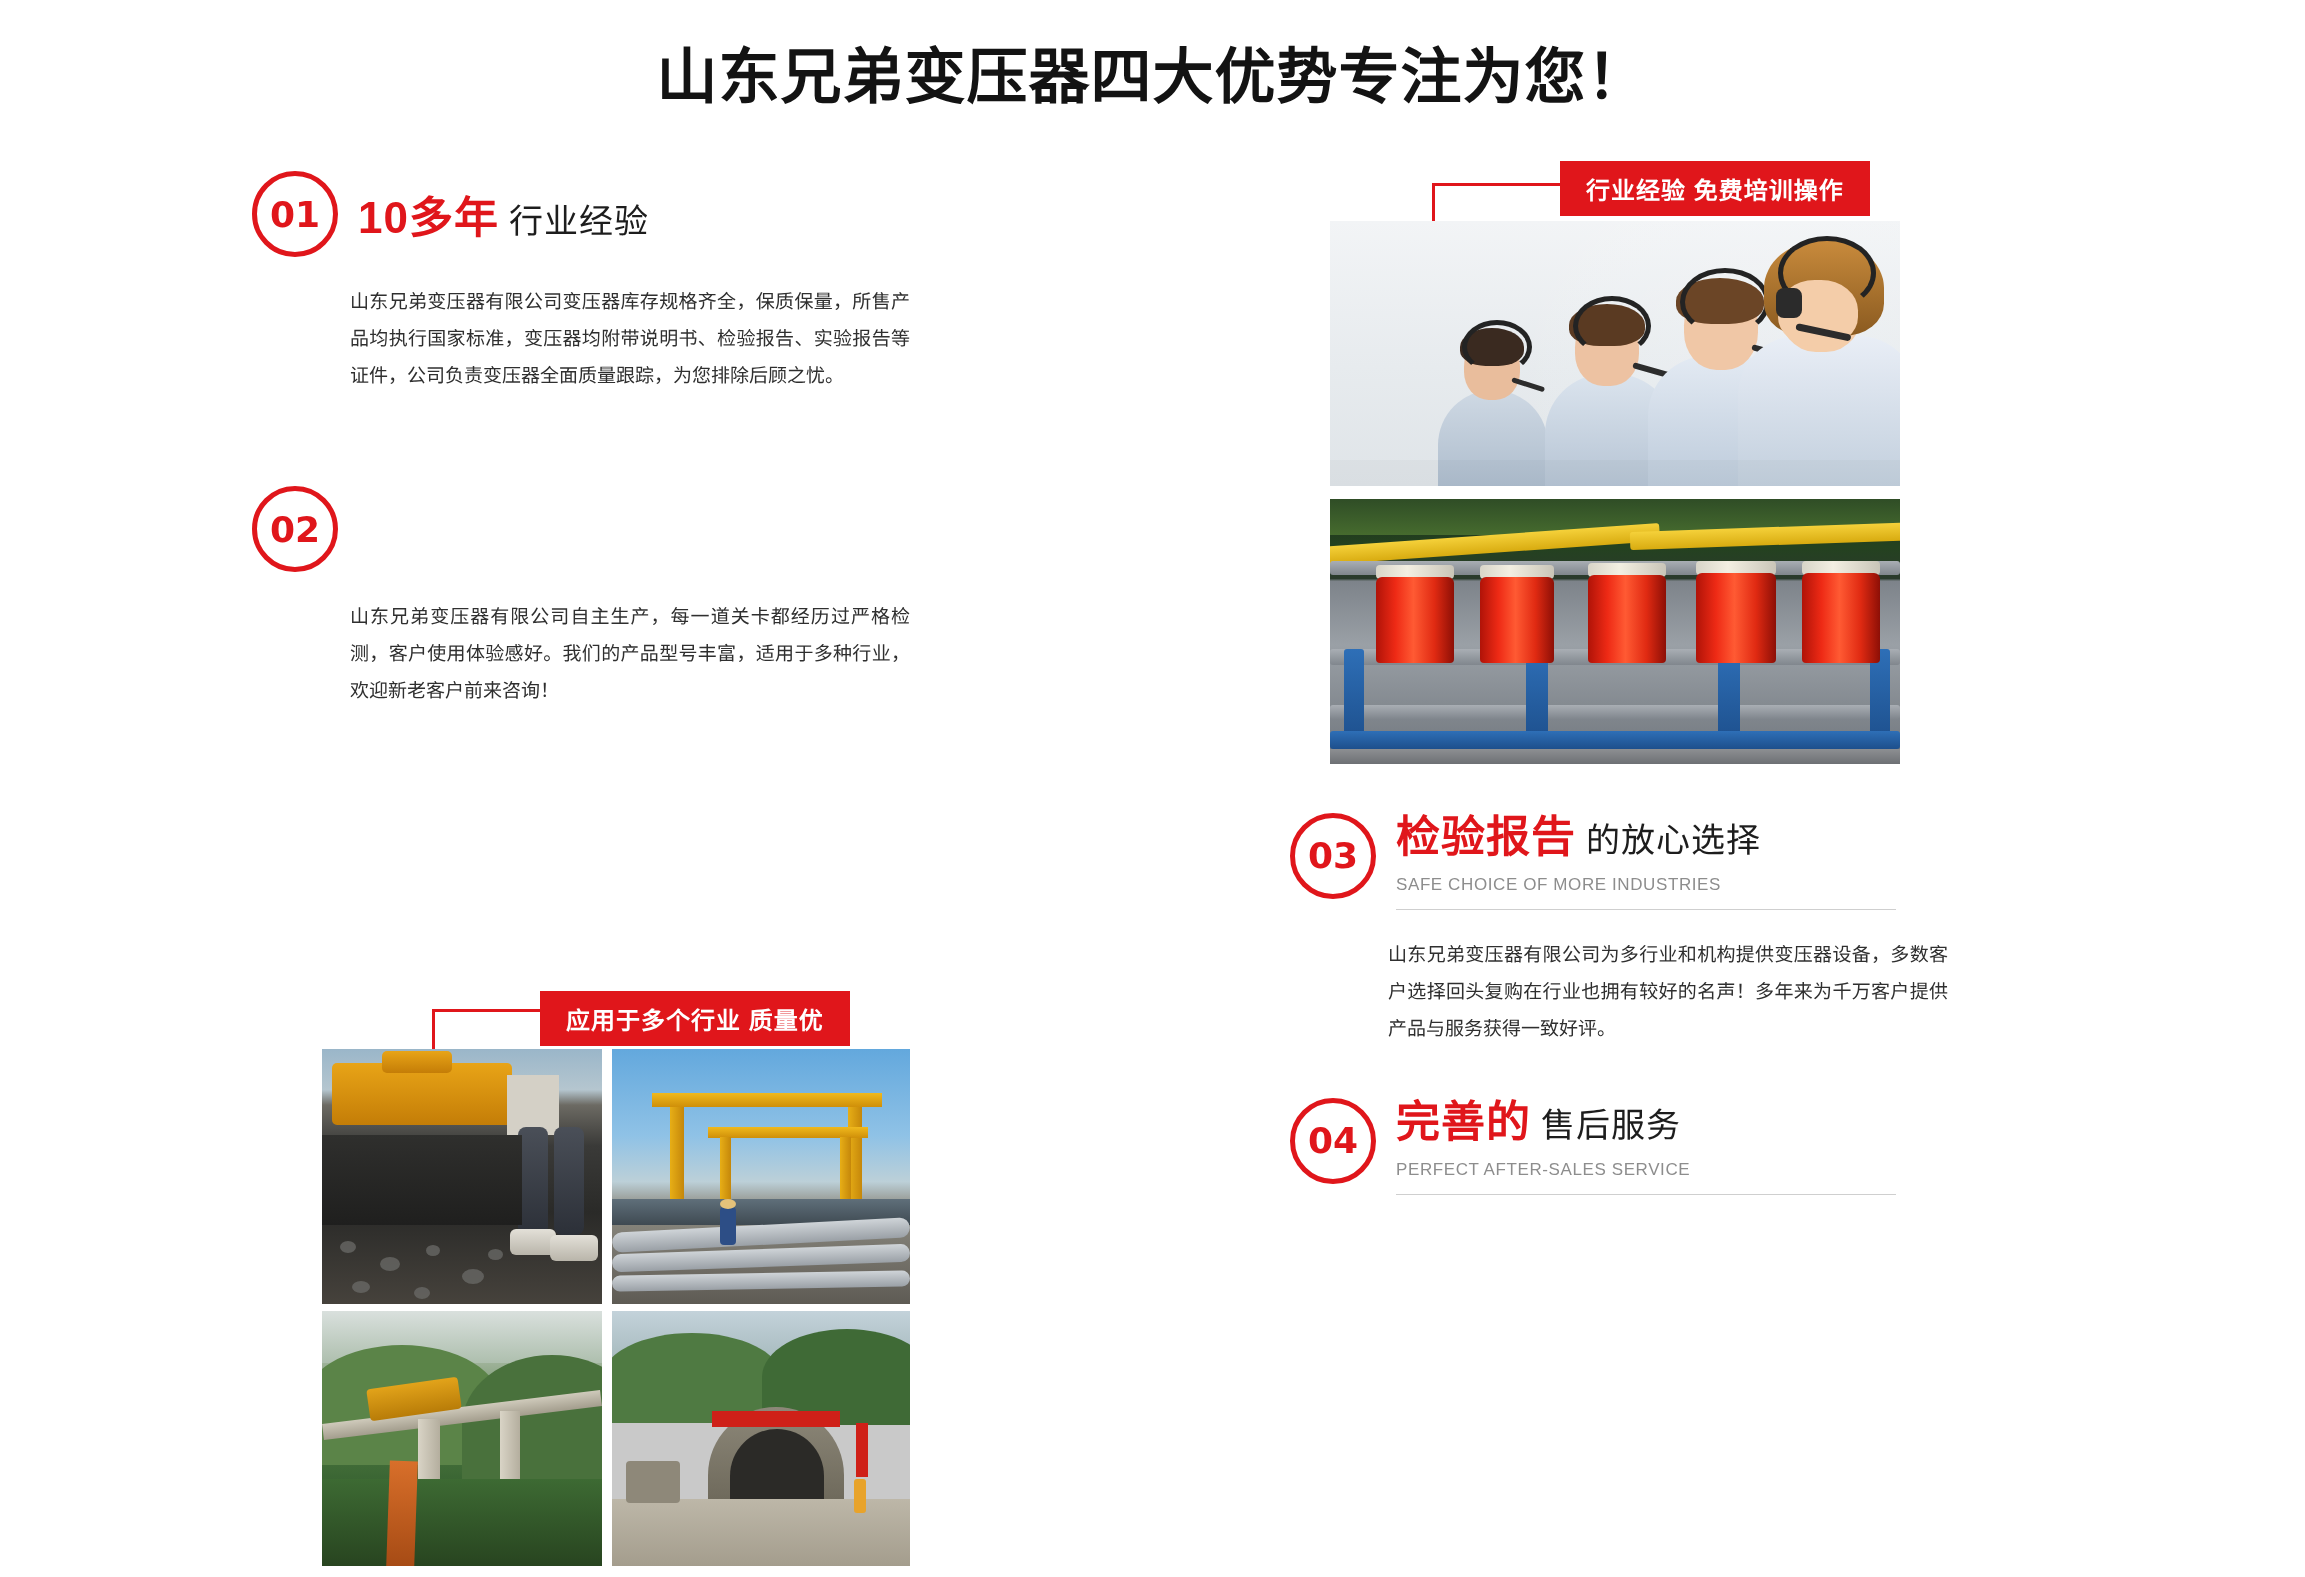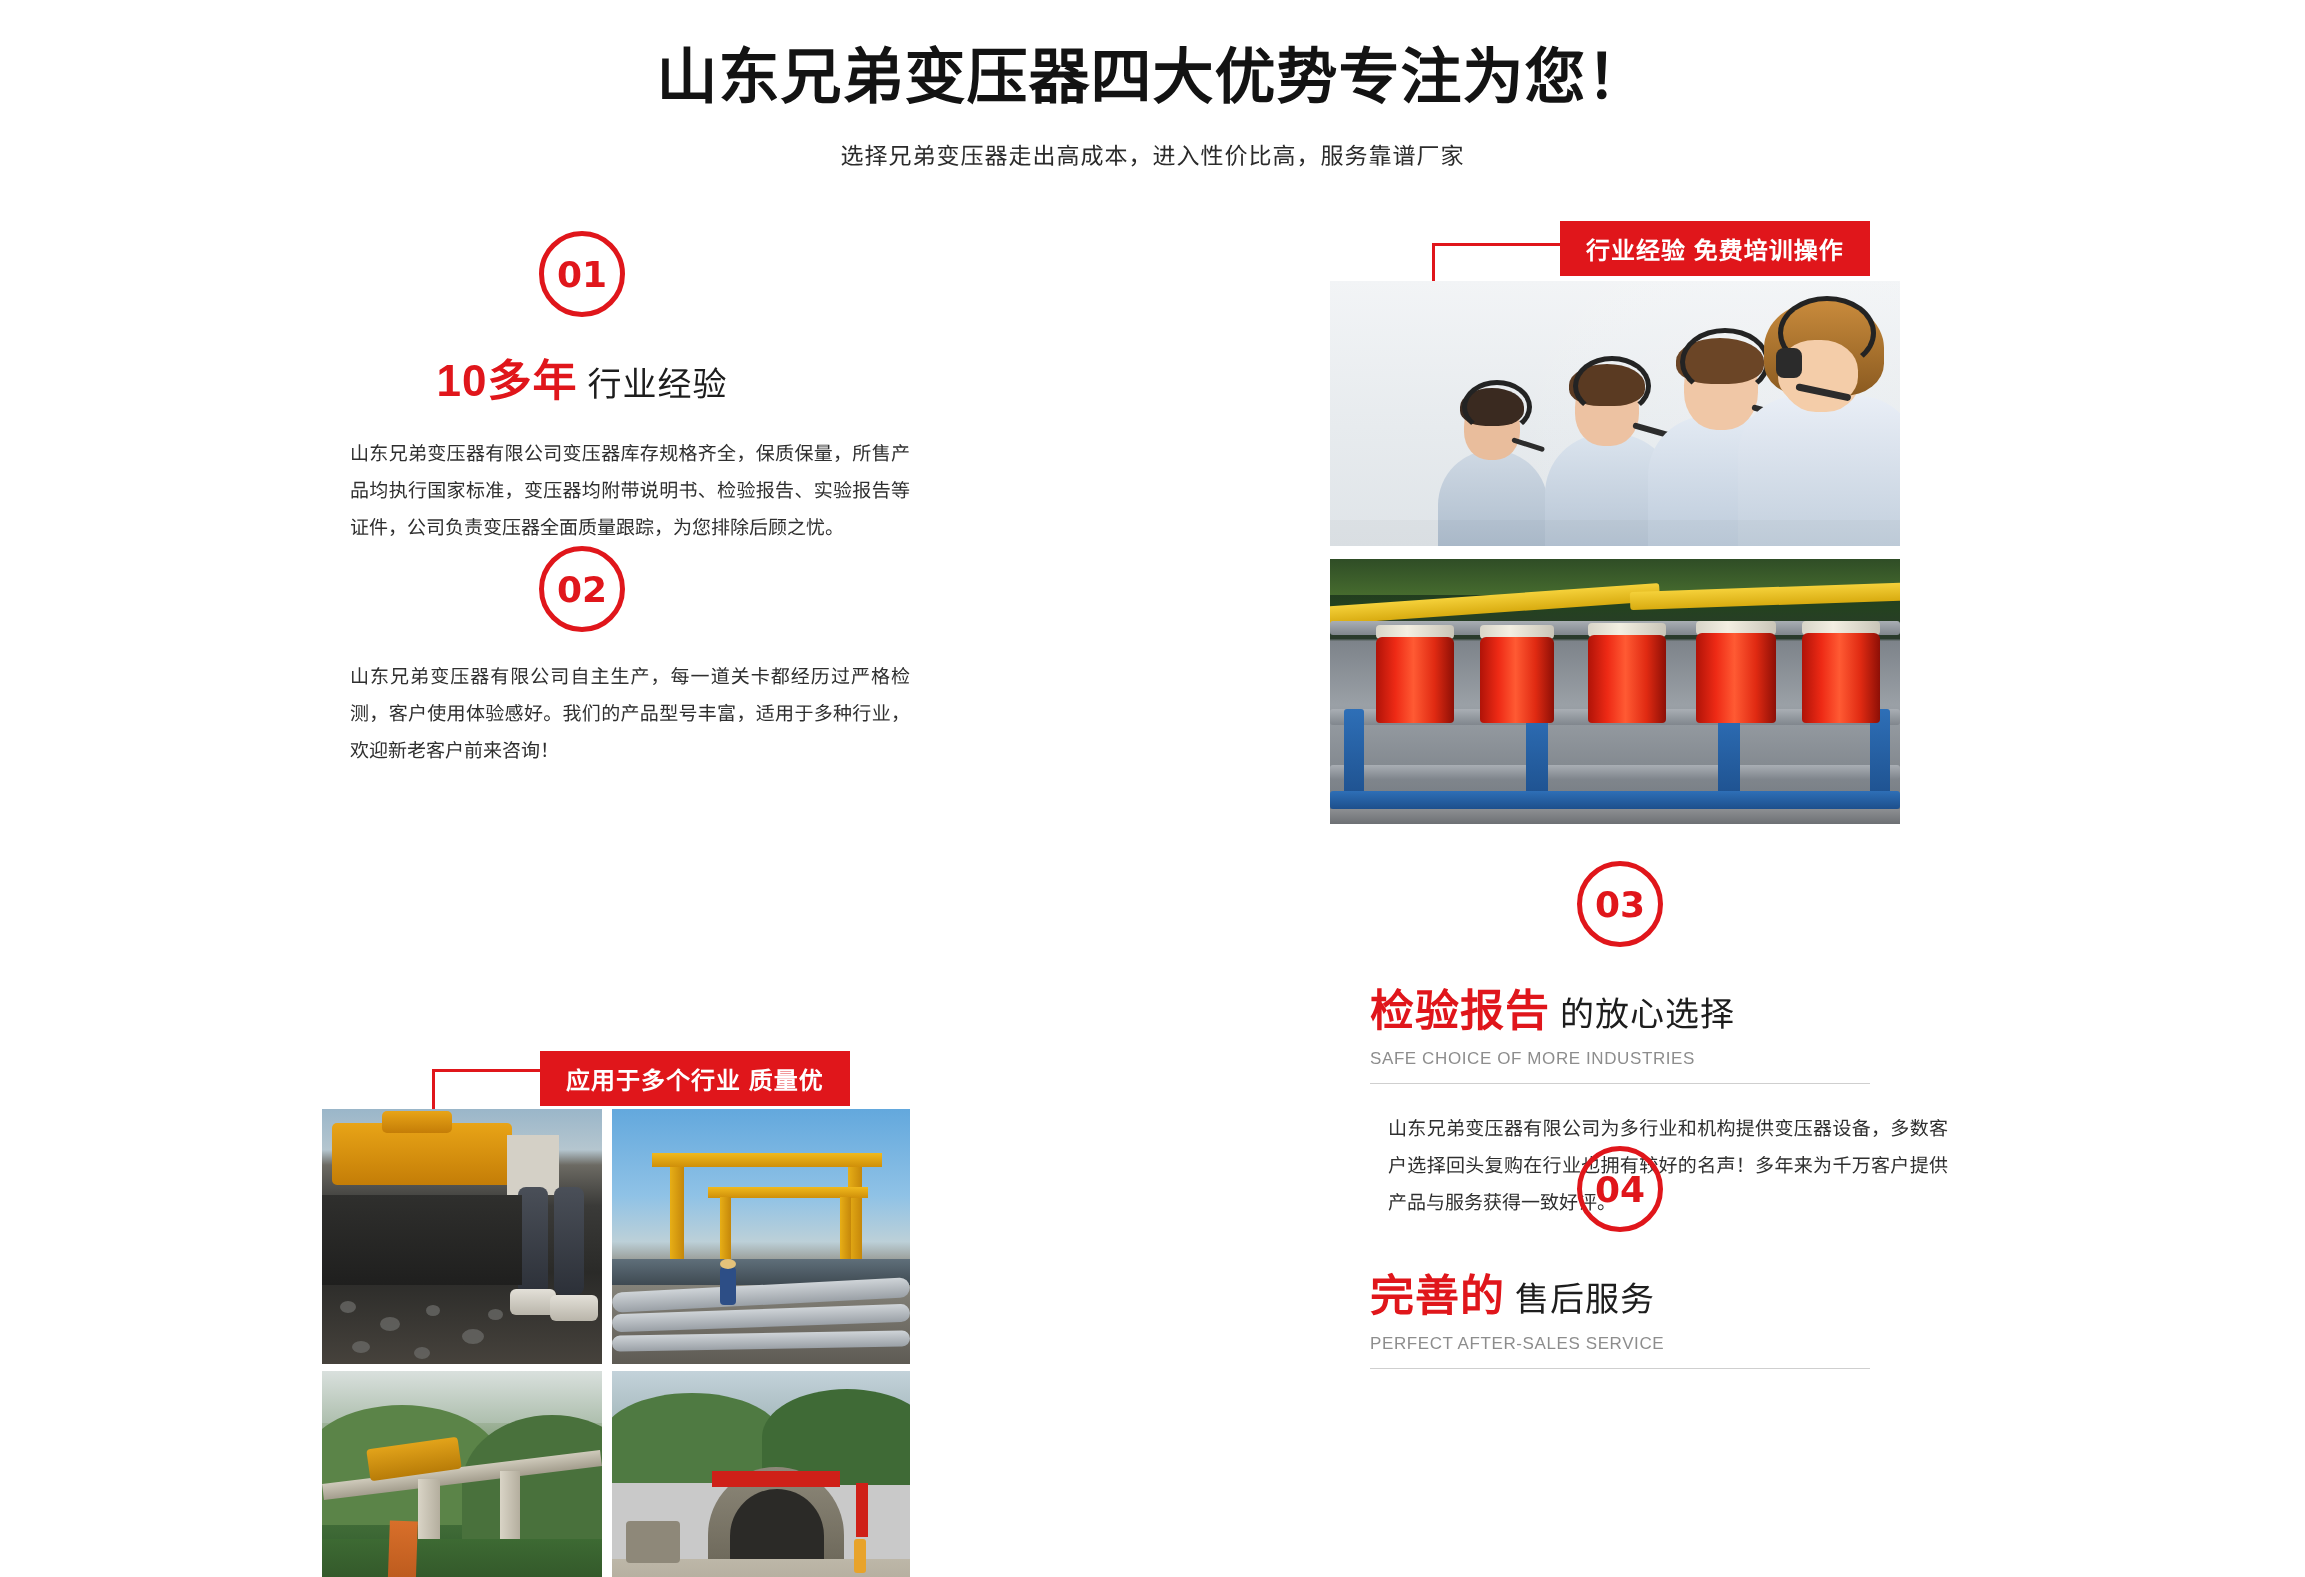--- a/index.html
+++ b/index.html
@@ -44,22 +44,21 @@
   }
 
   
   .feature {
     position: absolute;
     width: 660px;
   }
   .feature-head {
     display: flex;
     align-items: center;
-    gap: 28px;
-    flex-direction: column;
+    gap: 20px;
   }
   .num-badge {
     width: 76px;
     height: 76px;
     border: 5px solid #e0161b;
     border-radius: 50%;
     color: #e0161b;
     font-size: 36px;
     font-weight: bold;
     display: flex;
@@ -277,21 +276,20 @@
   .shade {
     position: absolute;
     background: rgba(0,0,0,0.18);
   }
 </style>
 </head>
 <body>
 
 <div class="header">
   <h1 class="main-title">山东兄弟变压器四大优势专注为您！</h1>
-  <div class="sub-title">选择兄弟变压器走出高成本，进入性价比高，服务靠谱厂家</div>
 </div>
 
 <div class="stage">
 
   <div class="feature" style="left:252px; top:60px;">
     <div class="feature-head">
       <div class="num-badge">01</div>
       <div class="head-text">
         <div class="line1">
           <span class="hl-red">10多年</span>

